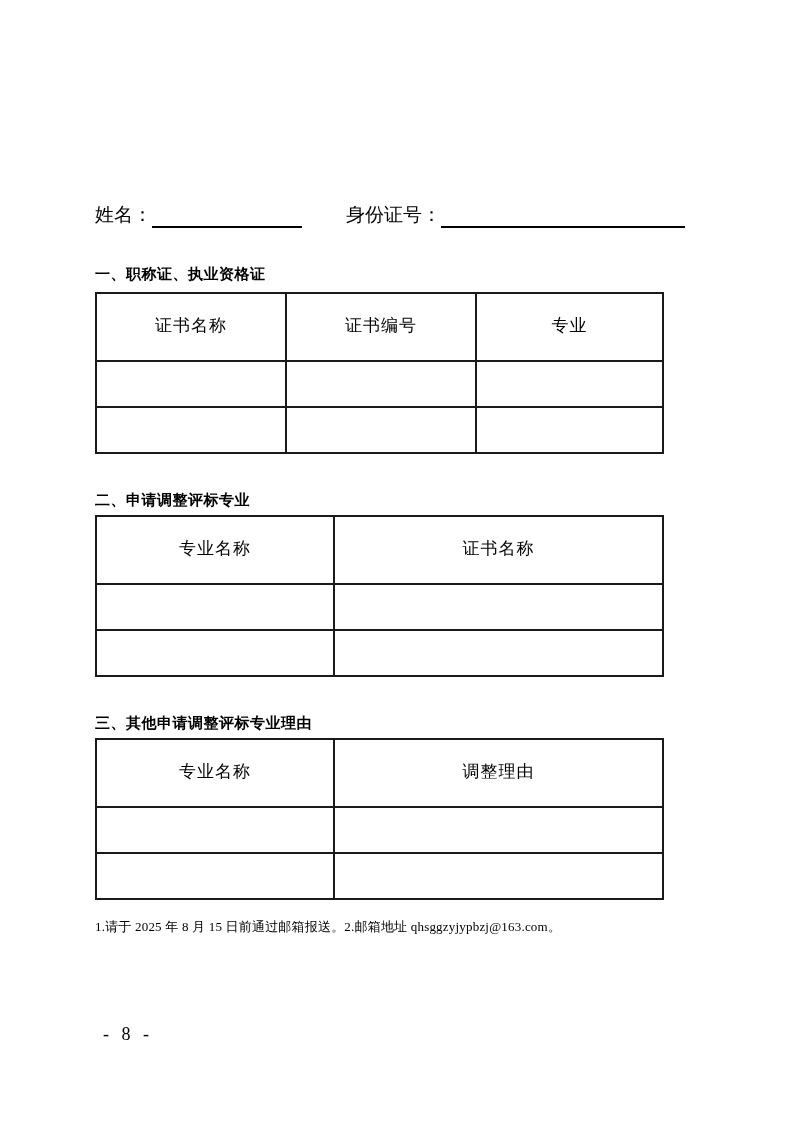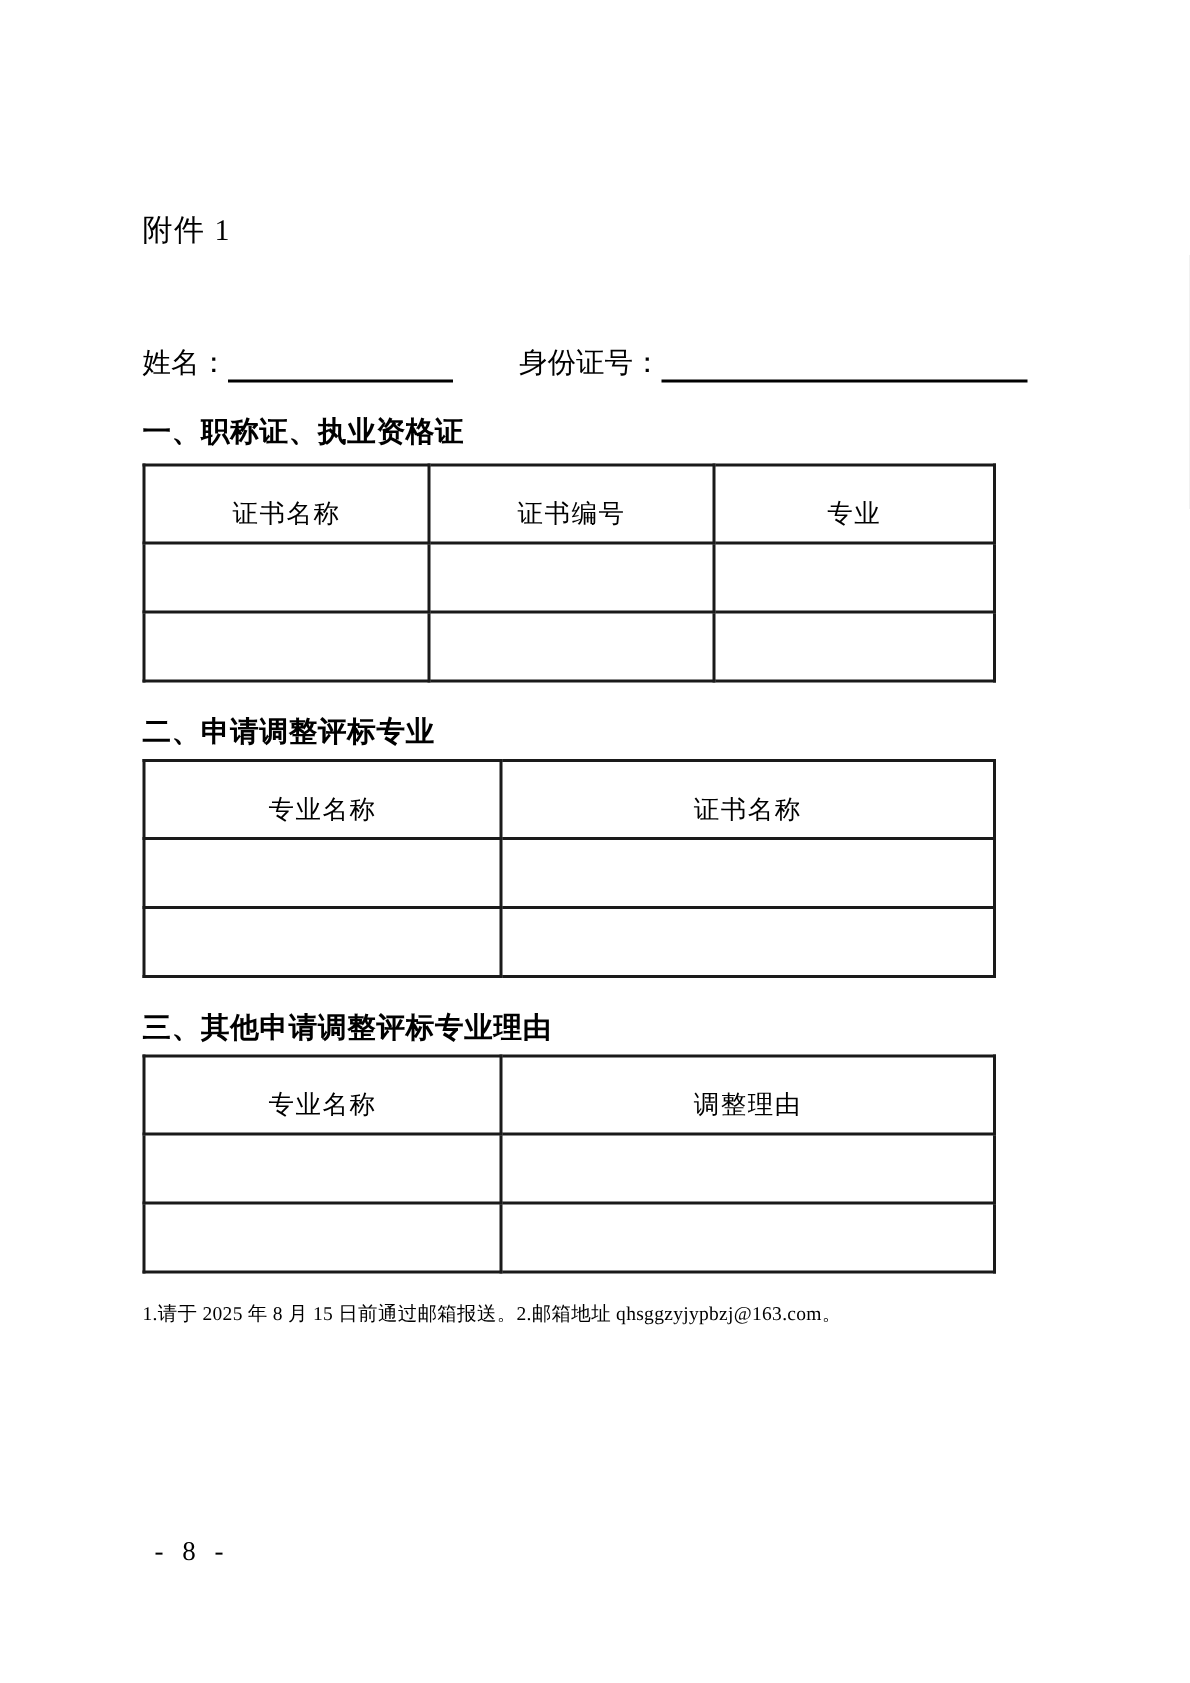--- a/index.html
+++ b/index.html
@@ -42,44 +42,44 @@
     display: inline-block;
     border-bottom: 2px solid #000;
     height: 19px;
     vertical-align: bottom;
   }
   .blank-name { width: 150px; }
   .blank-id   { width: 244px; }
   .id-label   { margin-left: 44px; }
 
   .sec-heading {
-    margin-top: 20px;
+    margin-top: 37px;
     font-family: Liberation Mono, monospace;
     font-weight: bold;
-    font-size: 19px;
+    font-size: 15px;
     letter-spacing: 0.5px;
   }
   .form-table {
     width: 567px;
     border-collapse: collapse;
     table-layout: fixed;
     margin-top: 8px;
   }
   .form-table th, .form-table td {
     border: 2px solid #1a1a1a;
     padding: 0;
   }
   .form-table th {
     height: 43px;
     font-family: "Liberation Serif", "DejaVu Serif", serif;
     font-weight: normal;
     font-size: 17px;
     text-align: center;
     vertical-align: bottom;
-    padding-bottom: 7px;
+    padding-bottom: 23px;
     letter-spacing: 1px;
   }
   .form-table td { height: 44px; }
 
   .t2 { margin-top: 5px; }
 
   .footnote {
     margin-top: 18px;
     font-size: 13px;
     letter-spacing: 0.2px;
@@ -90,21 +90,20 @@
     top: 1024px;
     font-size: 18px;
     letter-spacing: 4px;
   }
 </style>
 </head>
 <body>
 
 <div class="page">
 
-  <div class="attachment">附件 1</div>
 
 
   <div class="name-row">
     <span>姓名：</span><span class="blank blank-name"></span><span class="id-label" style="margin-left:44px;">身份证号：</span><span class="blank blank-id"></span>
   </div>
 
   <div class="sec-heading">一、职称证、执业资格证</div>
   <table class="form-table">
     <colgroup>
         <col style="width:190px">

